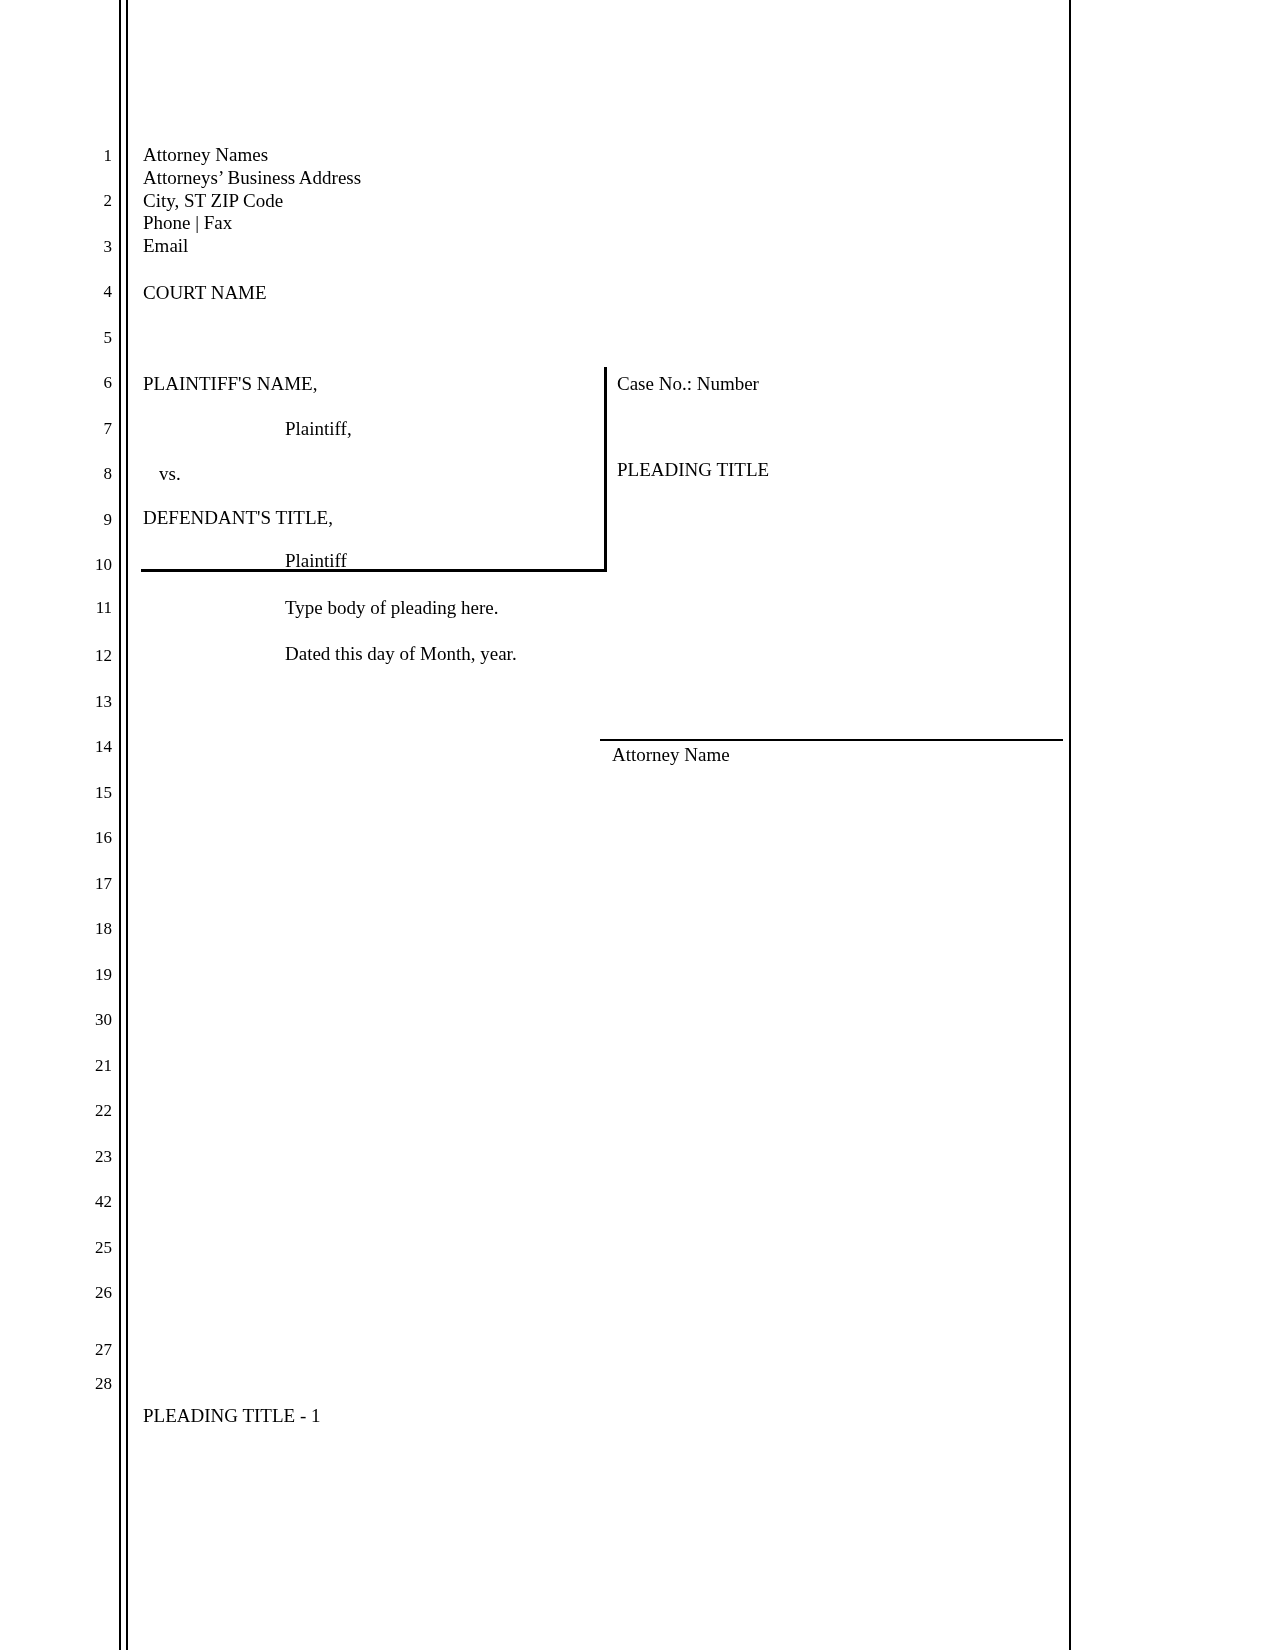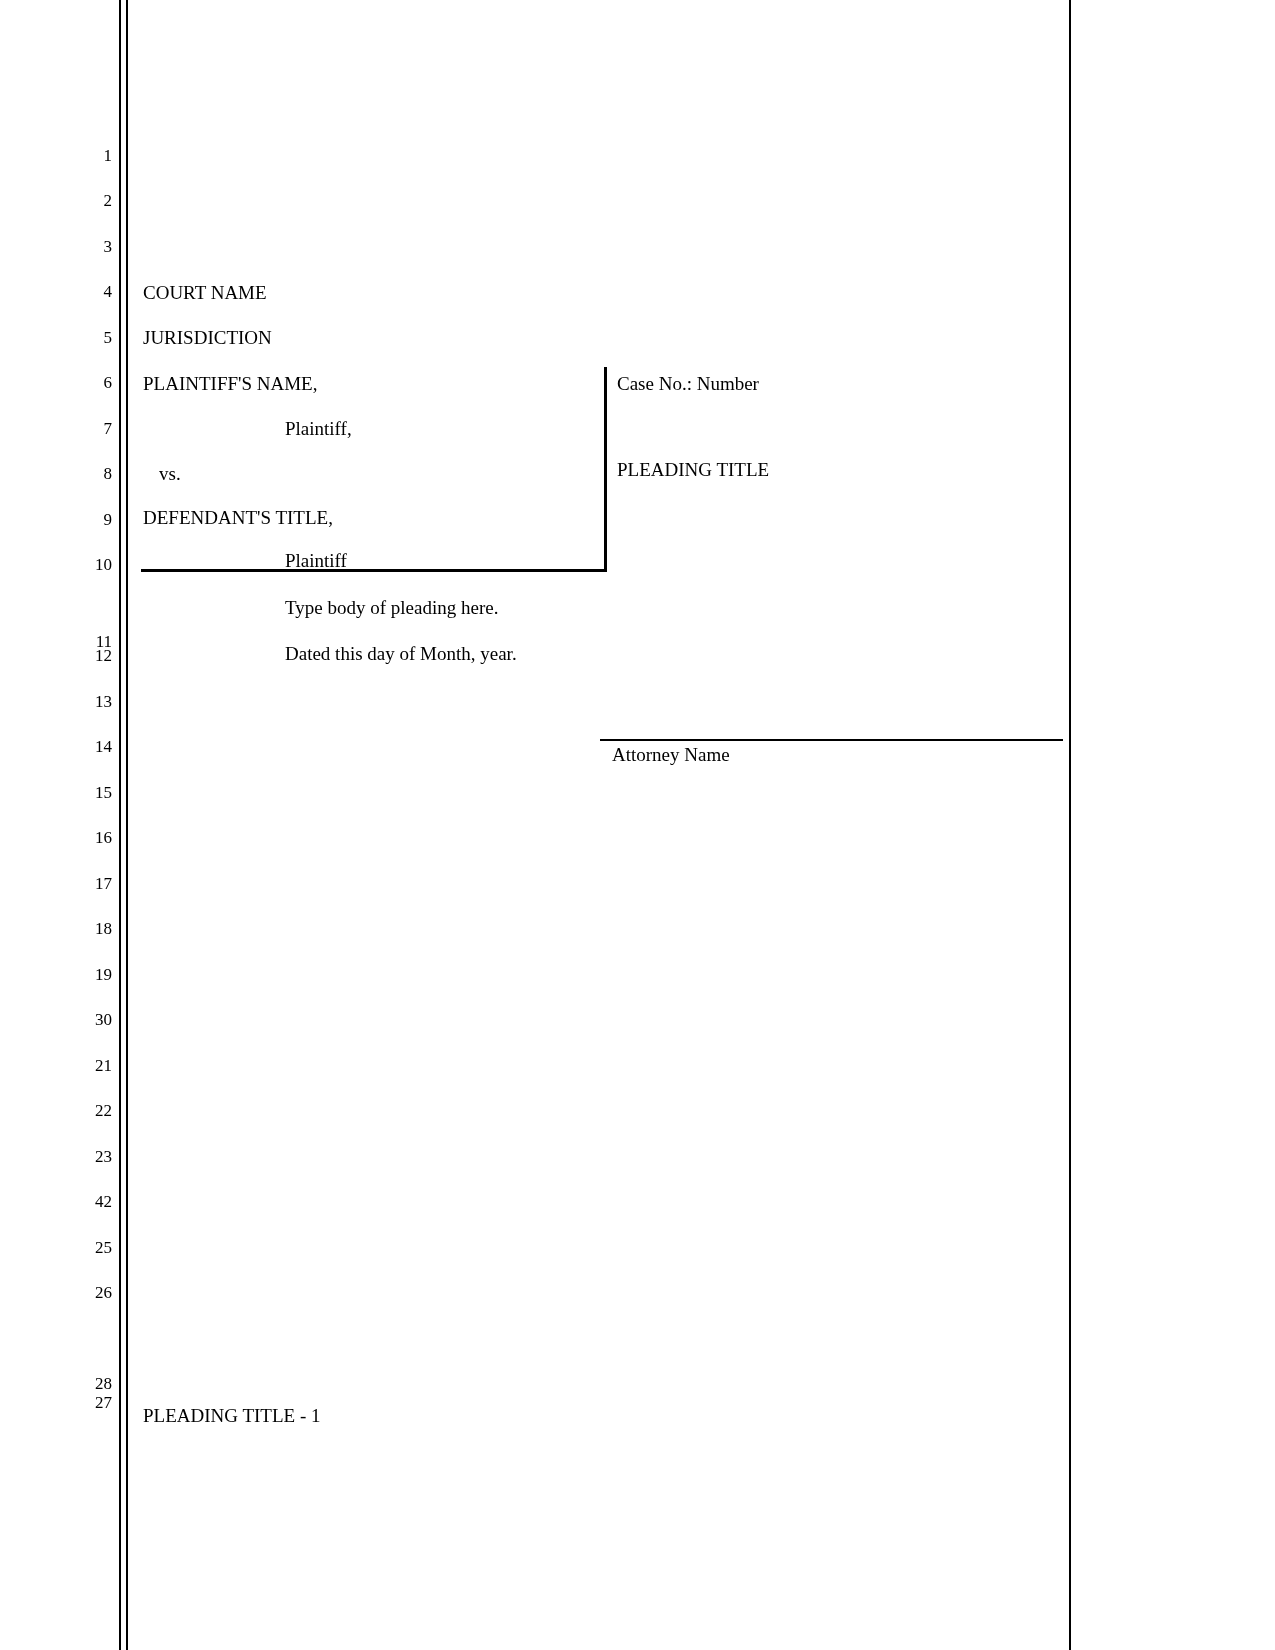--- a/index.html
+++ b/index.html
@@ -45,43 +45,49 @@
       <div class="line-num" style="top: 143.5px;">1</div>
       <div class="line-num" style="top: 189px;">2</div>
       <div class="line-num" style="top: 234.5px;">3</div>
       <div class="line-num" style="top: 280px;">4</div>
       <div class="line-num" style="top: 325.5px;">5</div>
       <div class="line-num" style="top: 371px;">6</div>
       <div class="line-num" style="top: 416.5px;">7</div>
       <div class="line-num" style="top: 462px;">8</div>
       <div class="line-num" style="top: 507.5px;">9</div>
       <div class="line-num" style="top: 553px;">10</div>
-      <div class="line-num" style="top: 630px; margin-left: 48px;">11</div>
+      <div class="line-num" style="top: 596px; margin-left: 48px;">11</div>
       <div class="line-num" style="top: 644px;">12</div>
       <div class="line-num" style="top: 689.5px;">13</div>
       <div class="line-num" style="top: 735px;">14</div>
       <div class="line-num" style="top: 780.5px;">15</div>
       <div class="line-num" style="top: 826px;">16</div>
       <div class="line-num" style="top: 871.5px;">17</div>
       <div class="line-num" style="top: 917px;">18</div>
       <div class="line-num" style="top: 962.5px;">19</div>
       <div class="line-num" style="top: 1008px;">30</div>
       <div class="line-num" style="top: 1053.5px;">21</div>
       <div class="line-num" style="top: 1099px;">22</div>
       <div class="line-num" style="top: 1144.5px;">23</div>
       <div class="line-num" style="top: 1190px;">42</div>
       <div class="line-num" style="top: 1235.5px;">25</div>
       <div class="line-num" style="top: 1281px;">26</div>
-      <div class="line-num" style="top: 1391px; margin-left: 36px;">27</div>
+      <div class="line-num" style="top: 1338px; margin-left: 36px;">27</div>
       <div class="line-num" style="top: 1372px;">28</div>
     </div>
 
+  <div class="attorney-block">
+      <div class="attorney-line">Attorney Names</div>
+      <div class="attorney-line">Attorneys’ Business Address</div>
+      <div class="attorney-line">City, ST ZIP Code</div>
+      <div class="attorney-line">Phone | Fax</div>
+      <div class="attorney-line">Email</div>
+    </div>
 
   <div class="txt center" style="left:143px; top:281px; width:920px;">COURT NAME</div>
-  <div class="txt center" style="left:143px; top:326px; width:920px;">JURISDICTION</div>
 
   <div class="vrule" style="left:604px; top:367px; bottom:auto; height:205px; width:3px;"></div>
   <div class="hrule" style="left:141px; top:569px; width:466px; height:3px;"></div>
 
   <div class="txt" style="left:143px; top:372px;">PLAINTIFF'S NAME,</div>
   <div class="txt" style="left:285px; top:417px;">Plaintiff,</div>
   <div class="txt" style="left:143px; top:462px;margin-left:16px;">vs.</div>
   <div class="txt" style="left:143px; top:506px;">DEFENDANT'S TITLE,</div>
   <div class="txt" style="left:285px; top:549px;">Plaintiff</div>
 

